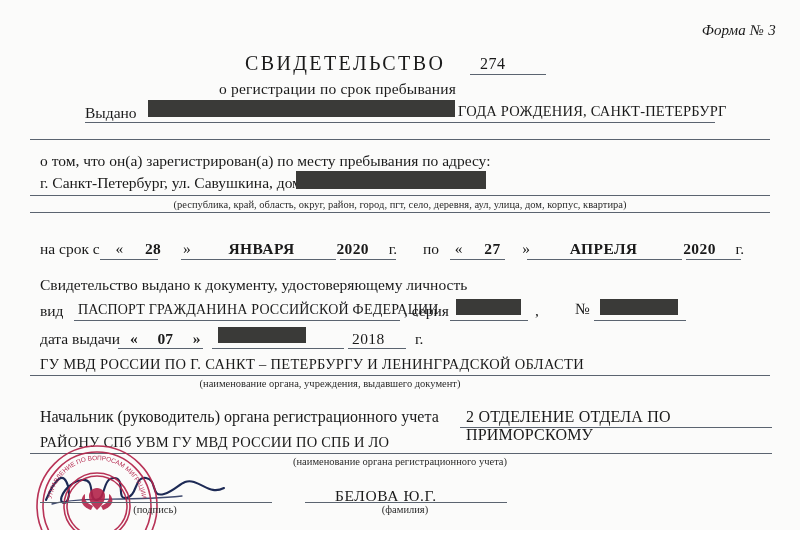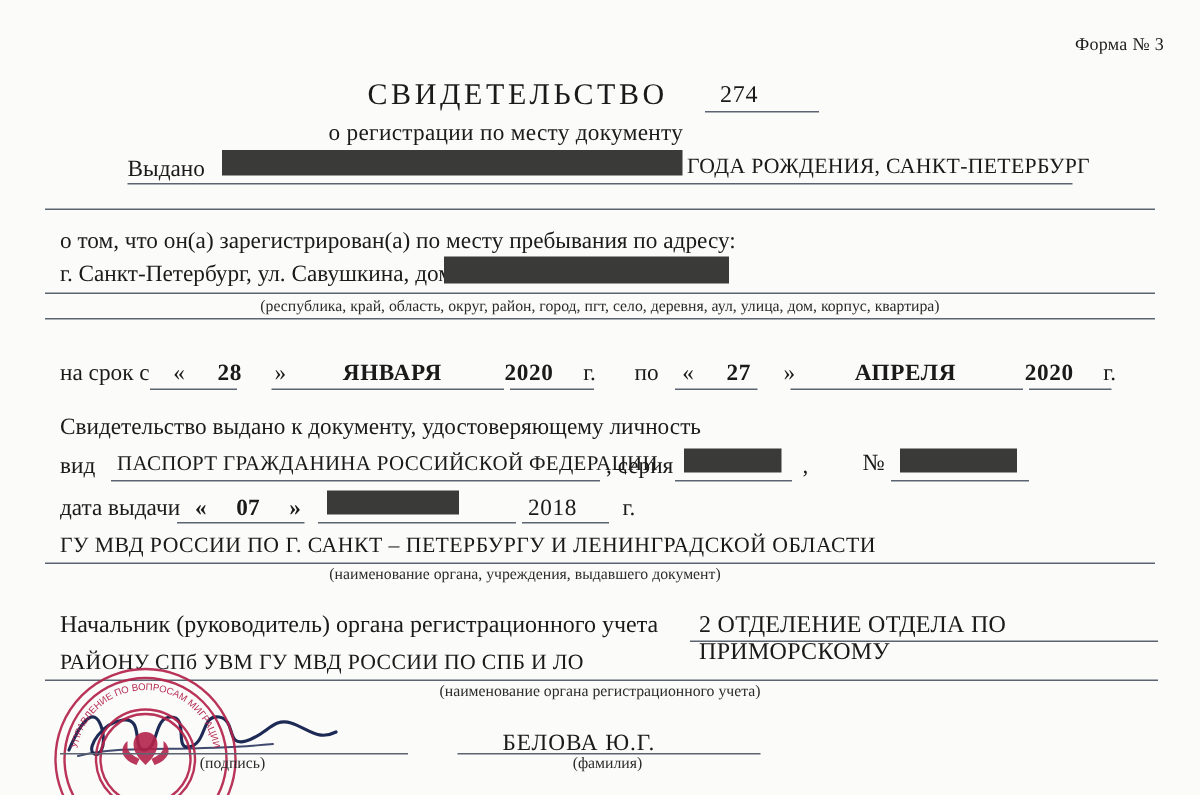--- a/index.html
+++ b/index.html
@@ -33,22 +33,23 @@
     font-size: 10.5px;
     color: #2b2b2b;
     text-align: center;
     font-family: "Liberation Serif", serif;
   }
 
   
   #form-no {
     right: 24px;
     top: 22px;
-    font-size: 12px;
-    letter-spacing: .2px;
+    font-size: 15px;
+    letter-spacing: .2px;
+    font-style: italic;
   }
 
   
   #doc-title {
     left: 245px;
     top: 52px;
     font-size: 20px;
     letter-spacing: 2.4px;
     font-weight: 400;
   }
@@ -249,21 +250,20 @@
     left: 40px;
     top: 356px;
     font-size: 14.5px;
     letter-spacing: .3px;
   }
   #issuer-rule { left: 30px; top: 375px; width: 740px; }
   #issuer-caption {
     left: 0;
     top: 378px;
     width: 660px;
-    margin-left: 20px;
   }
 
   
   #chief-label {
     left: 40px;
     top: 408px;
     font-size: 16px;
   }
   #chief-org-1 {
     left: 466px;
@@ -336,21 +336,21 @@
 </head>
 <body>
 
 <div class="page">
 
   <div class="abs" id="form-no">Форма № 3</div>
 
   <div class="abs" id="doc-title">СВИДЕТЕЛЬСТВО</div>
   <div class="abs" id="doc-number">274</div>
   <div class="rule" id="doc-number-rule"></div>
-  <div class="abs" id="doc-subtitle">о регистрации по месту документу</div>
+  <div class="abs" id="doc-subtitle">о регистрации по срок пребывания</div>
 
   <div class="abs" id="issued-label">Выдано</div>
   <div id="issued-redact"></div>
   <div class="abs" id="issued-text">ГОДА РОЖДЕНИЯ, САНКТ-ПЕТЕРБУРГ</div>
   <div class="rule" id="issued-rule"></div>
   <div class="rule" id="issued-rule2"></div>
 
   <div class="abs" id="about-line">о том, что он(а) зарегистрирован(а) по месту пребывания по адресу:</div>
   <div class="abs" id="address-line">г. Санкт-Петербург, ул. Савушкина, дом</div>
   <div id="address-redact"></div>

